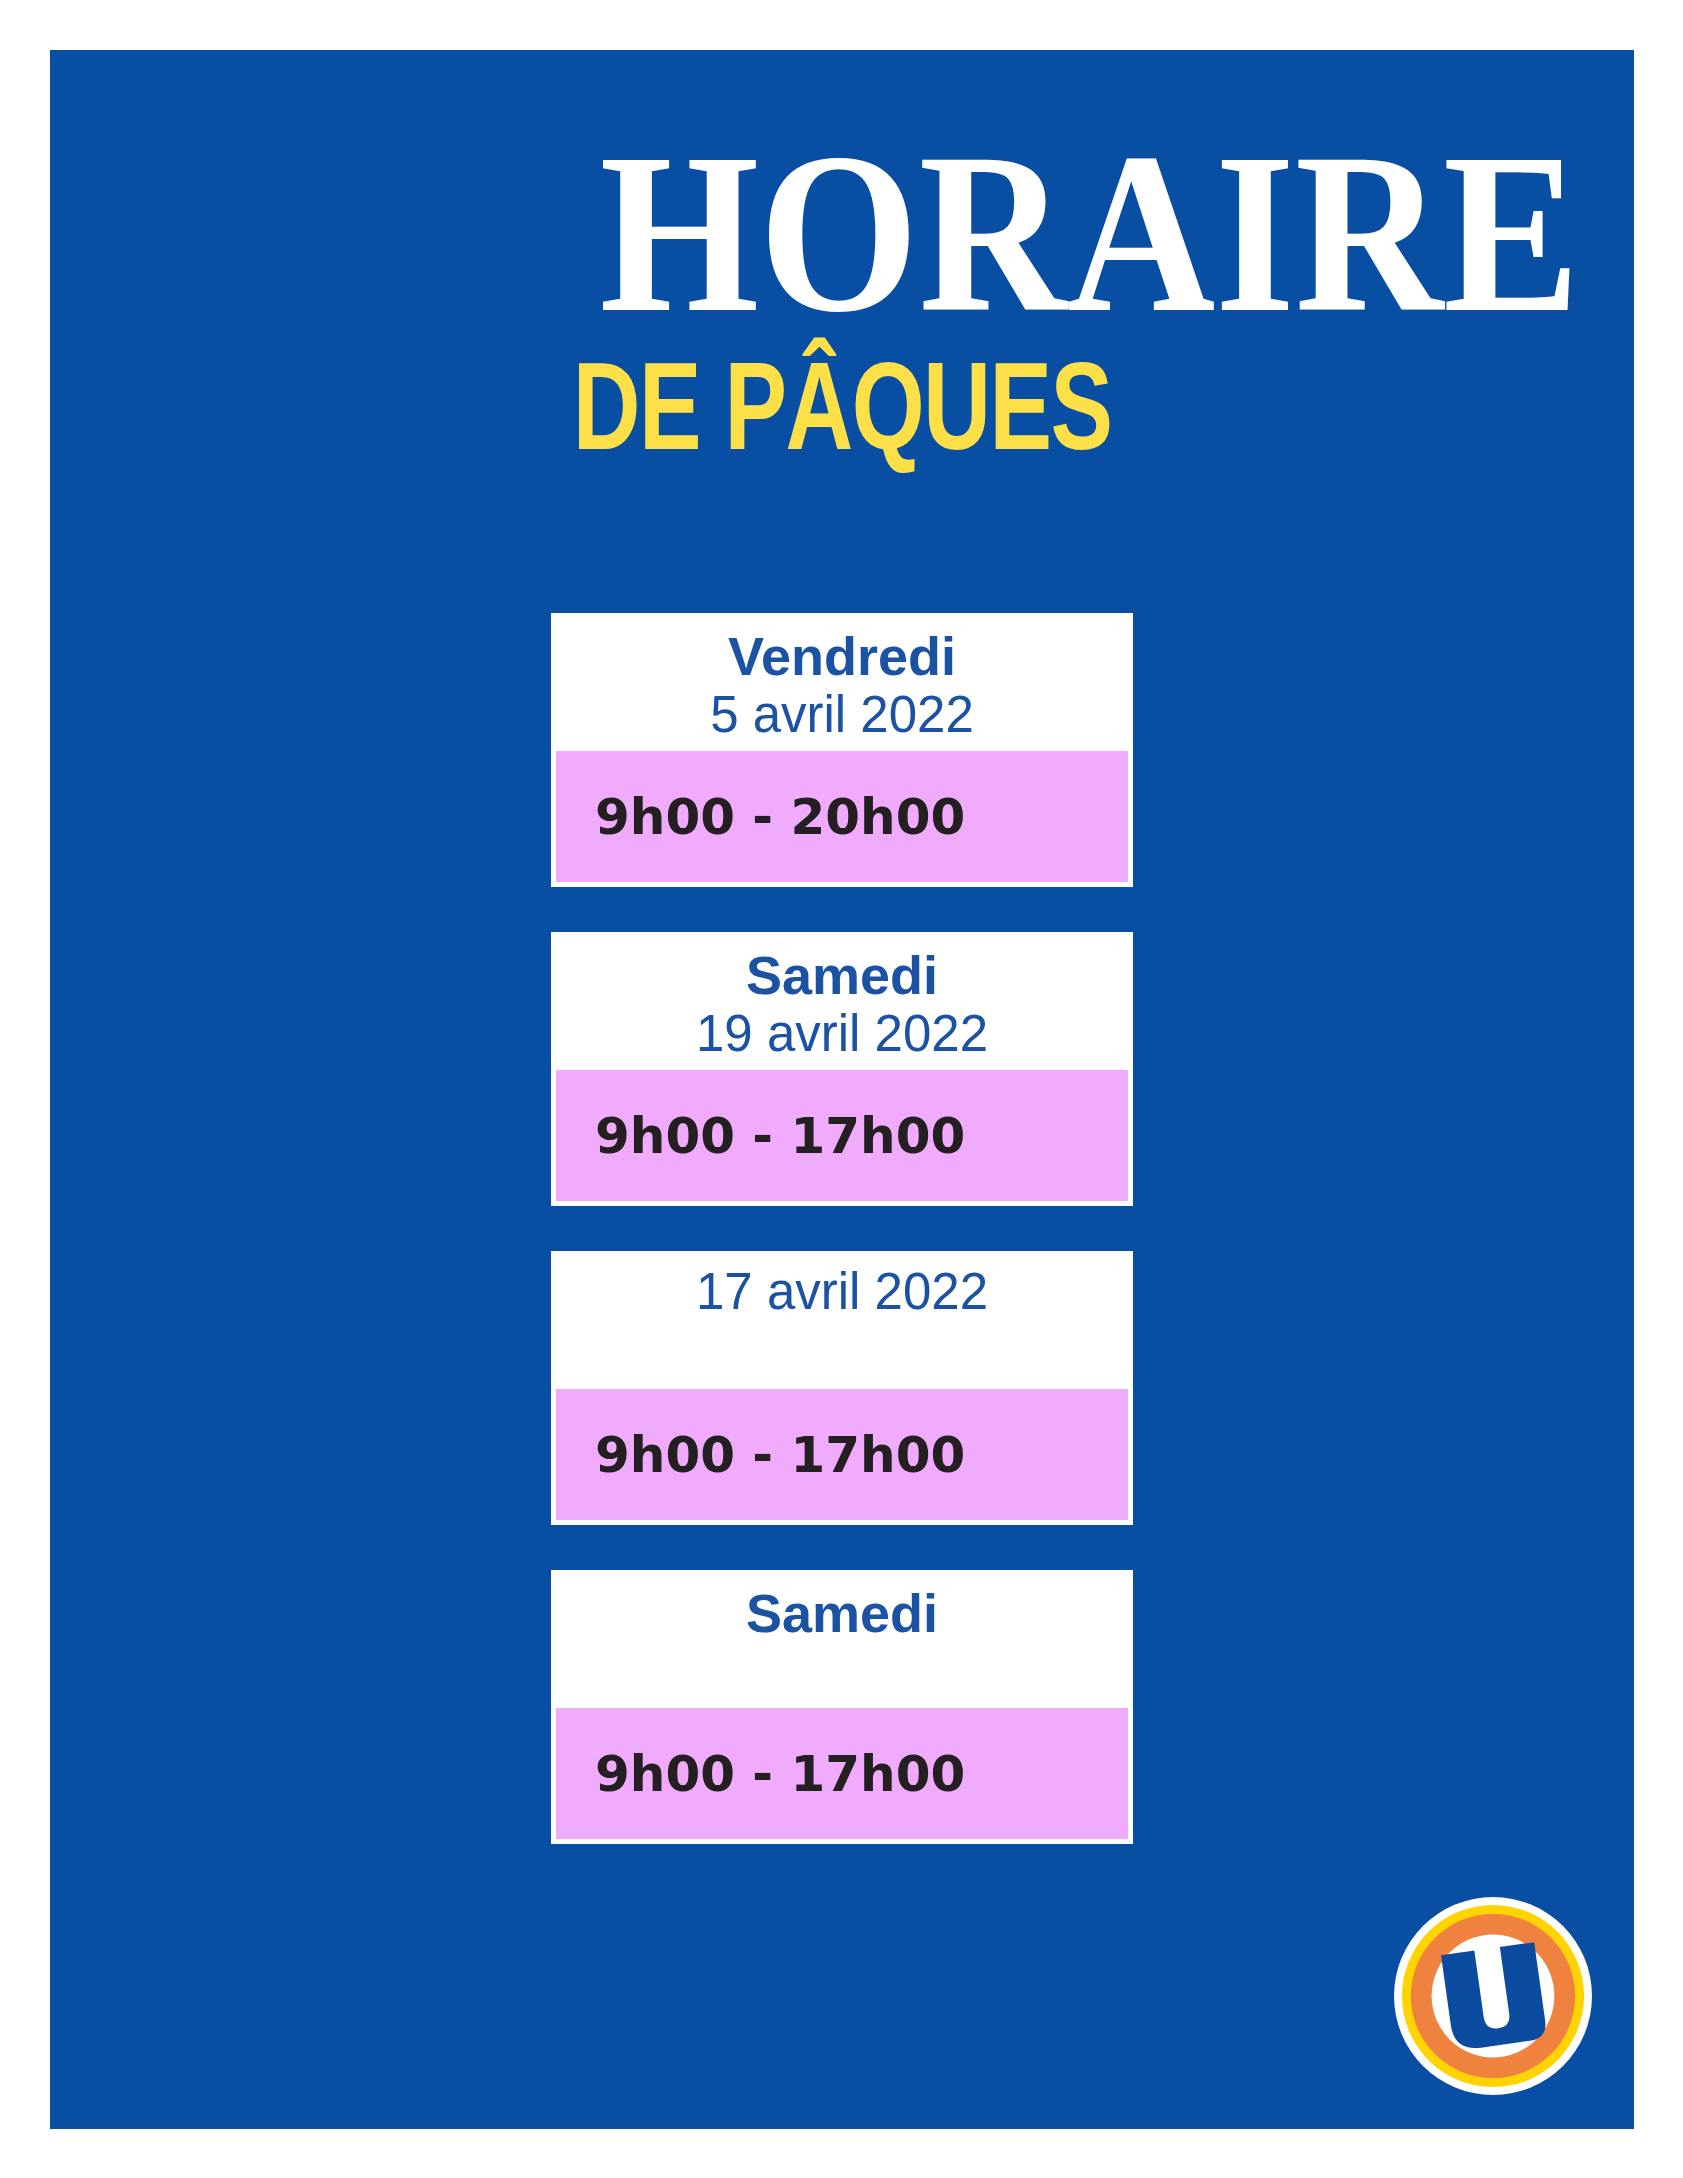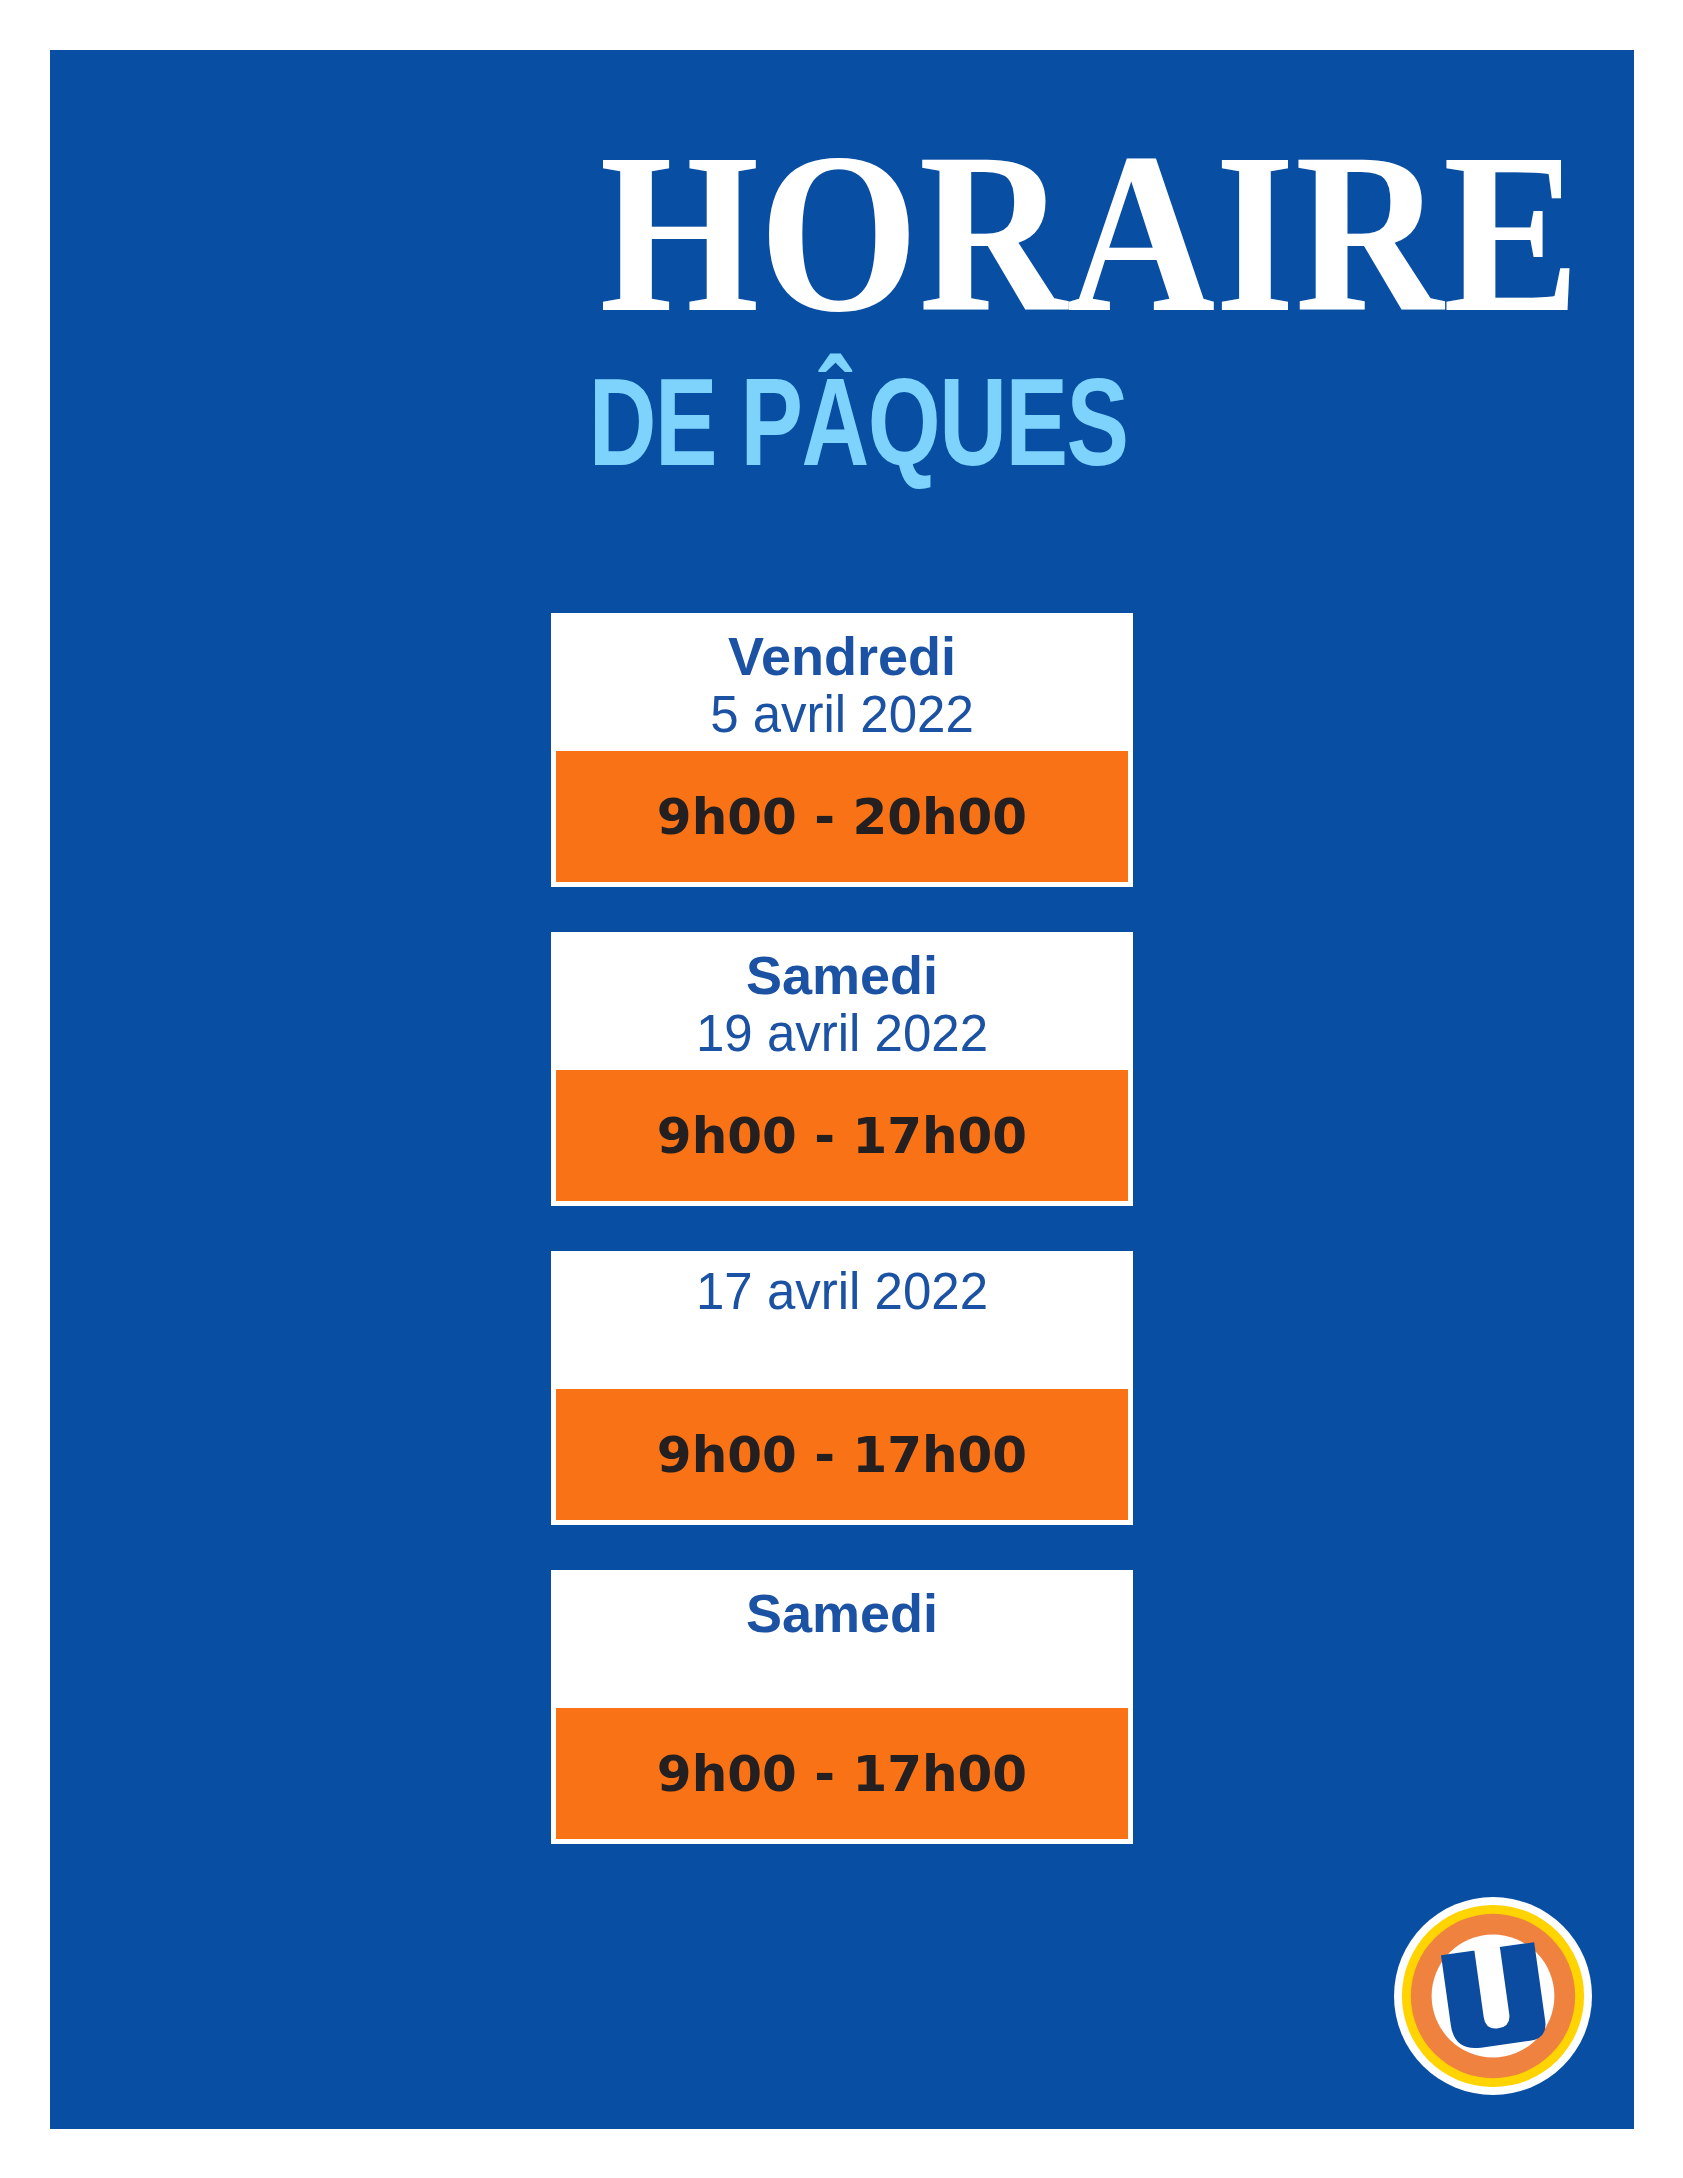--- a/index.html
+++ b/index.html
@@ -27,25 +27,25 @@
     color:#ffffff;
     white-space:nowrap;
   }
   .title-line1 .squeeze{
     display:inline-block;
     transform:scaleX(0.90);
     transform-origin:50% 50%;
   }
   .title-line2{
     position:absolute;top:293px;left:0;width:100%;
-    margin:16px;text-align:center;
+    margin:0;text-align:center;
     font-family:"Liberation Sans", sans-serif;
     font-weight:700;
     font-size:125px;line-height:1;
-    color:#7dd3fc;
+    color:#fde047;
     white-space:nowrap;
   }
   .title-line2 .squeeze{
     display:inline-block;
     transform:scaleX(0.75);
     transform-origin:50% 50%;
     letter-spacing:-2px;
   }
   
   .cards{
@@ -68,23 +68,23 @@
     font-size:54px;line-height:61px;
     color:#1B52A3;
     letter-spacing:0px;
   }
   .date{
     font-weight:400;
     font-size:51px;line-height:55px;
     color:#1B52A3;
   }
   .card-hours-section{
-    background:#f97316;
+    background:#f0abfc;
     height:131px;
-    display:flex;align-items:center;justify-content:center;
+    display:flex;align-items:center;padding-left:39px;
   }
   .hours{
     font-family:"DejaVu Sans", "Liberation Sans", sans-serif;
     font-weight:700;
     font-size:50px;
     color:#242021;
     letter-spacing:0px;
   }
   
   .logo{

